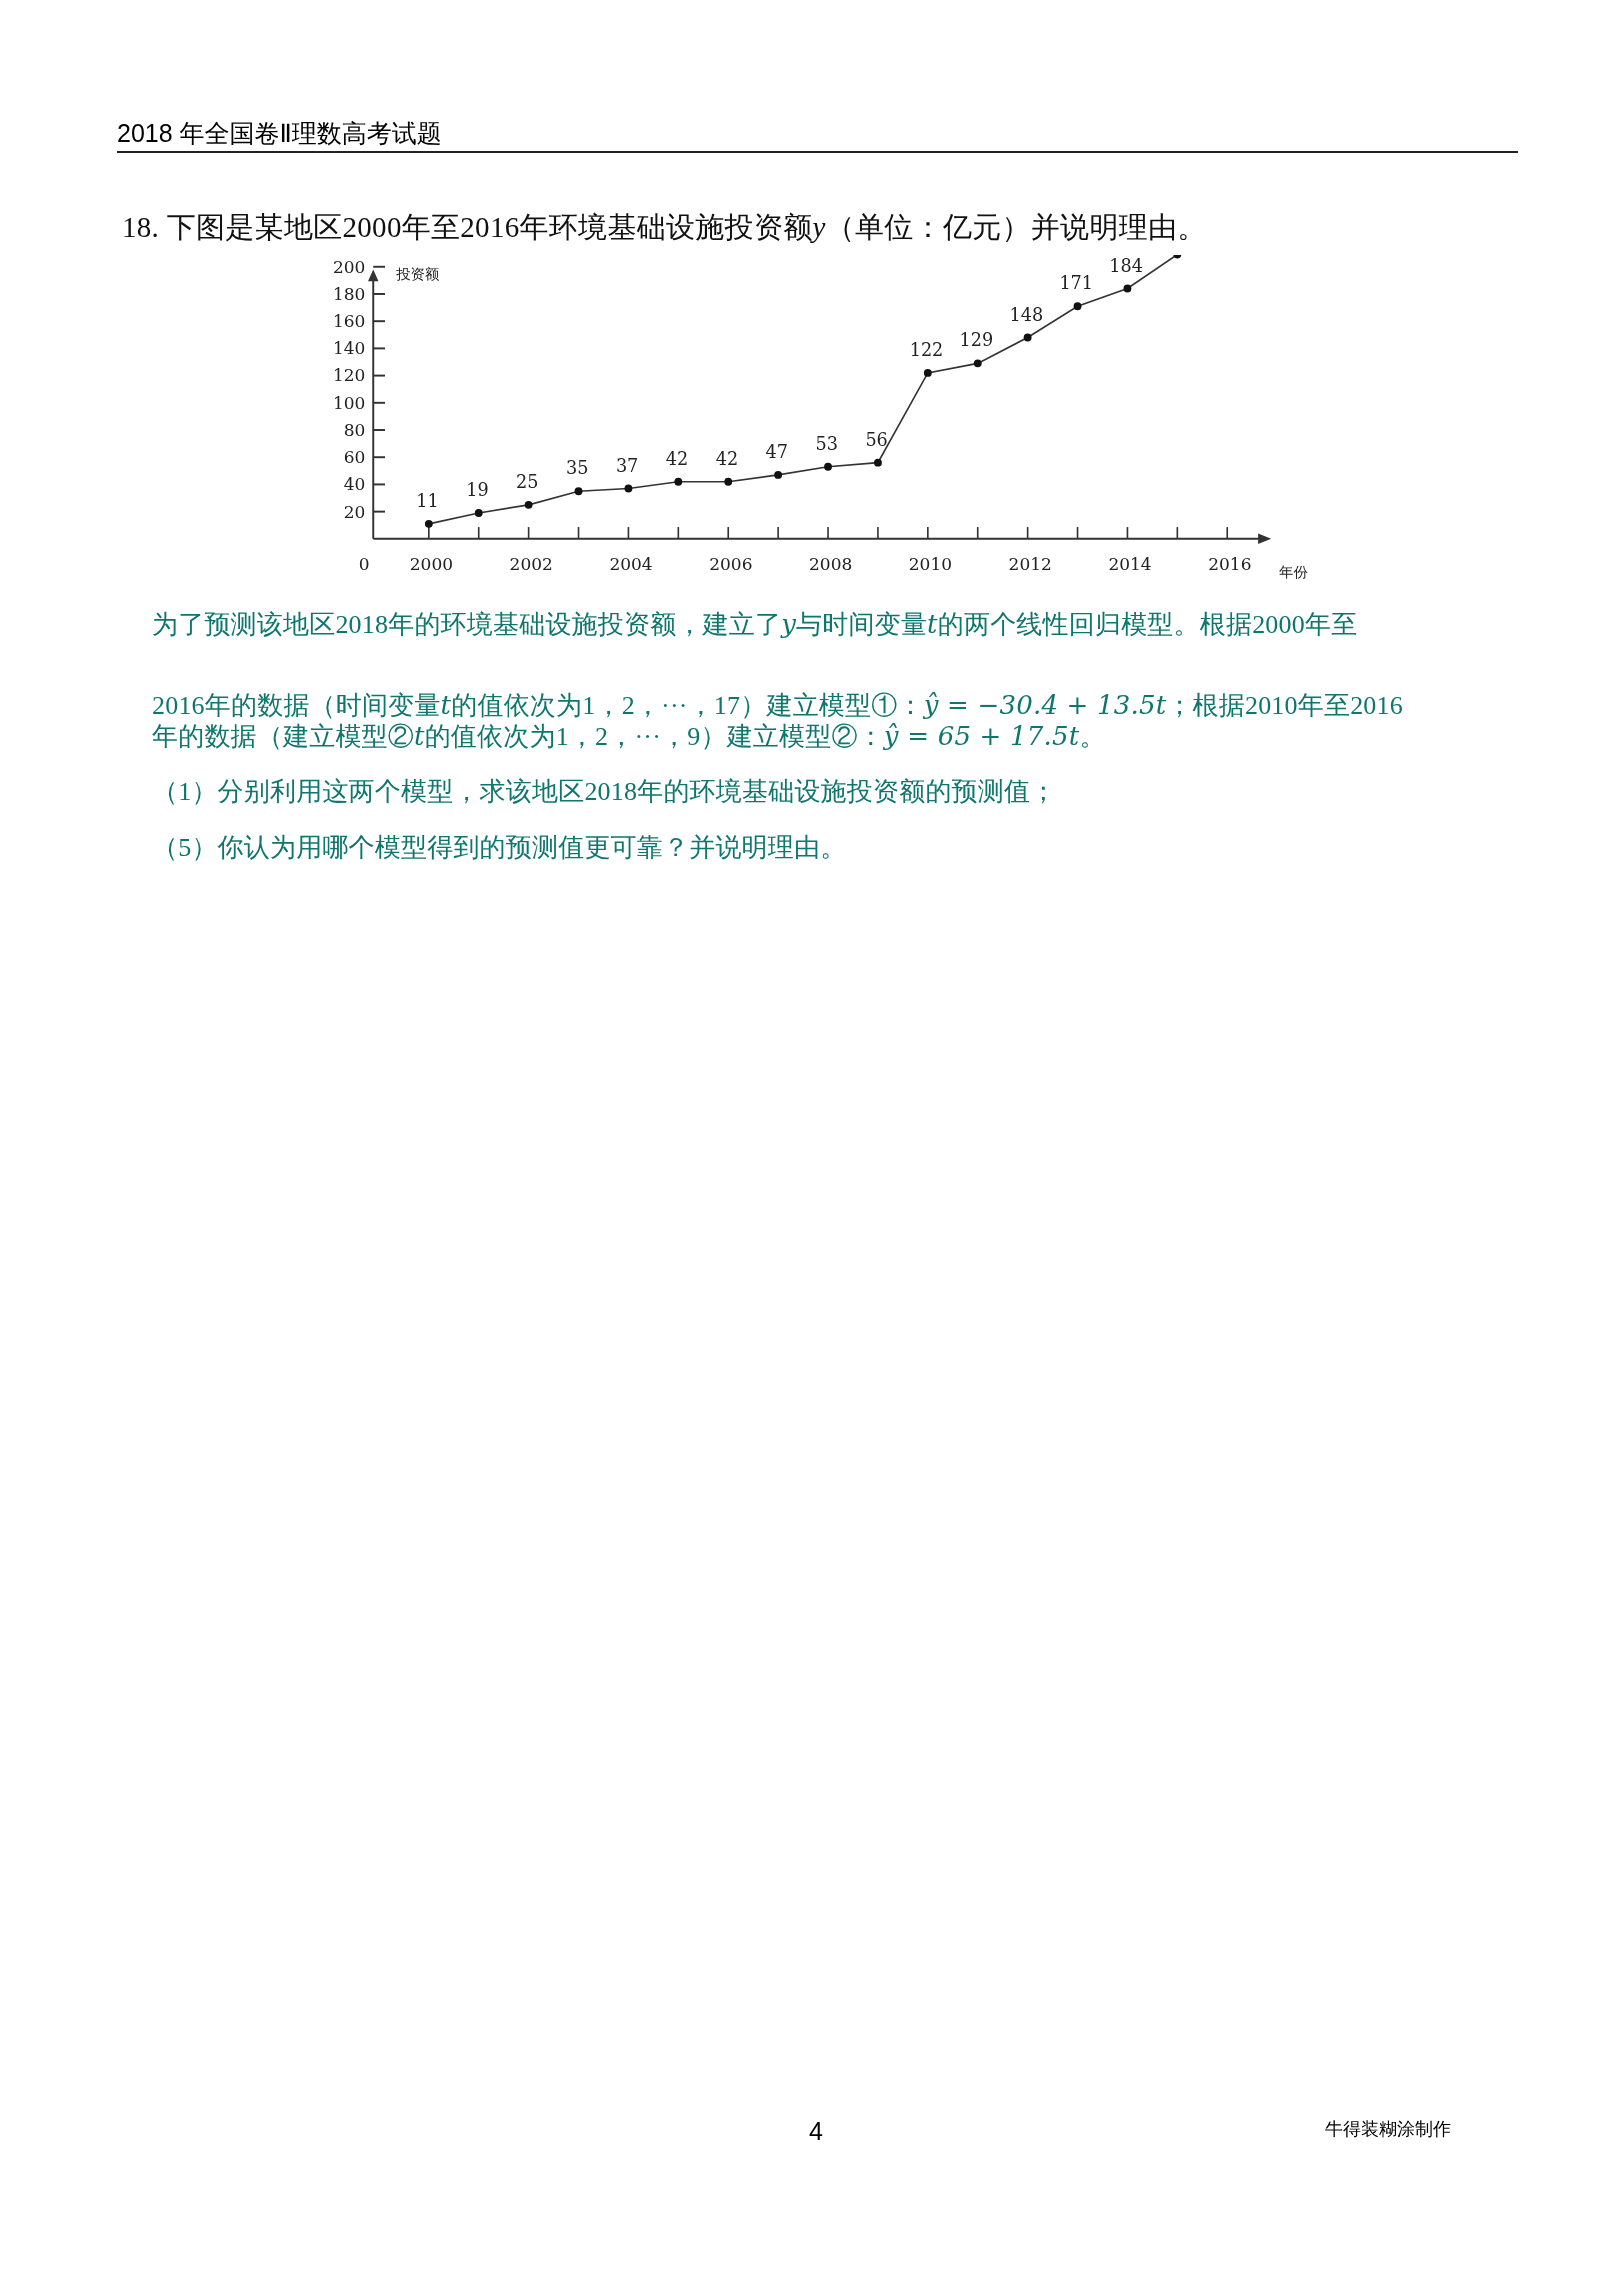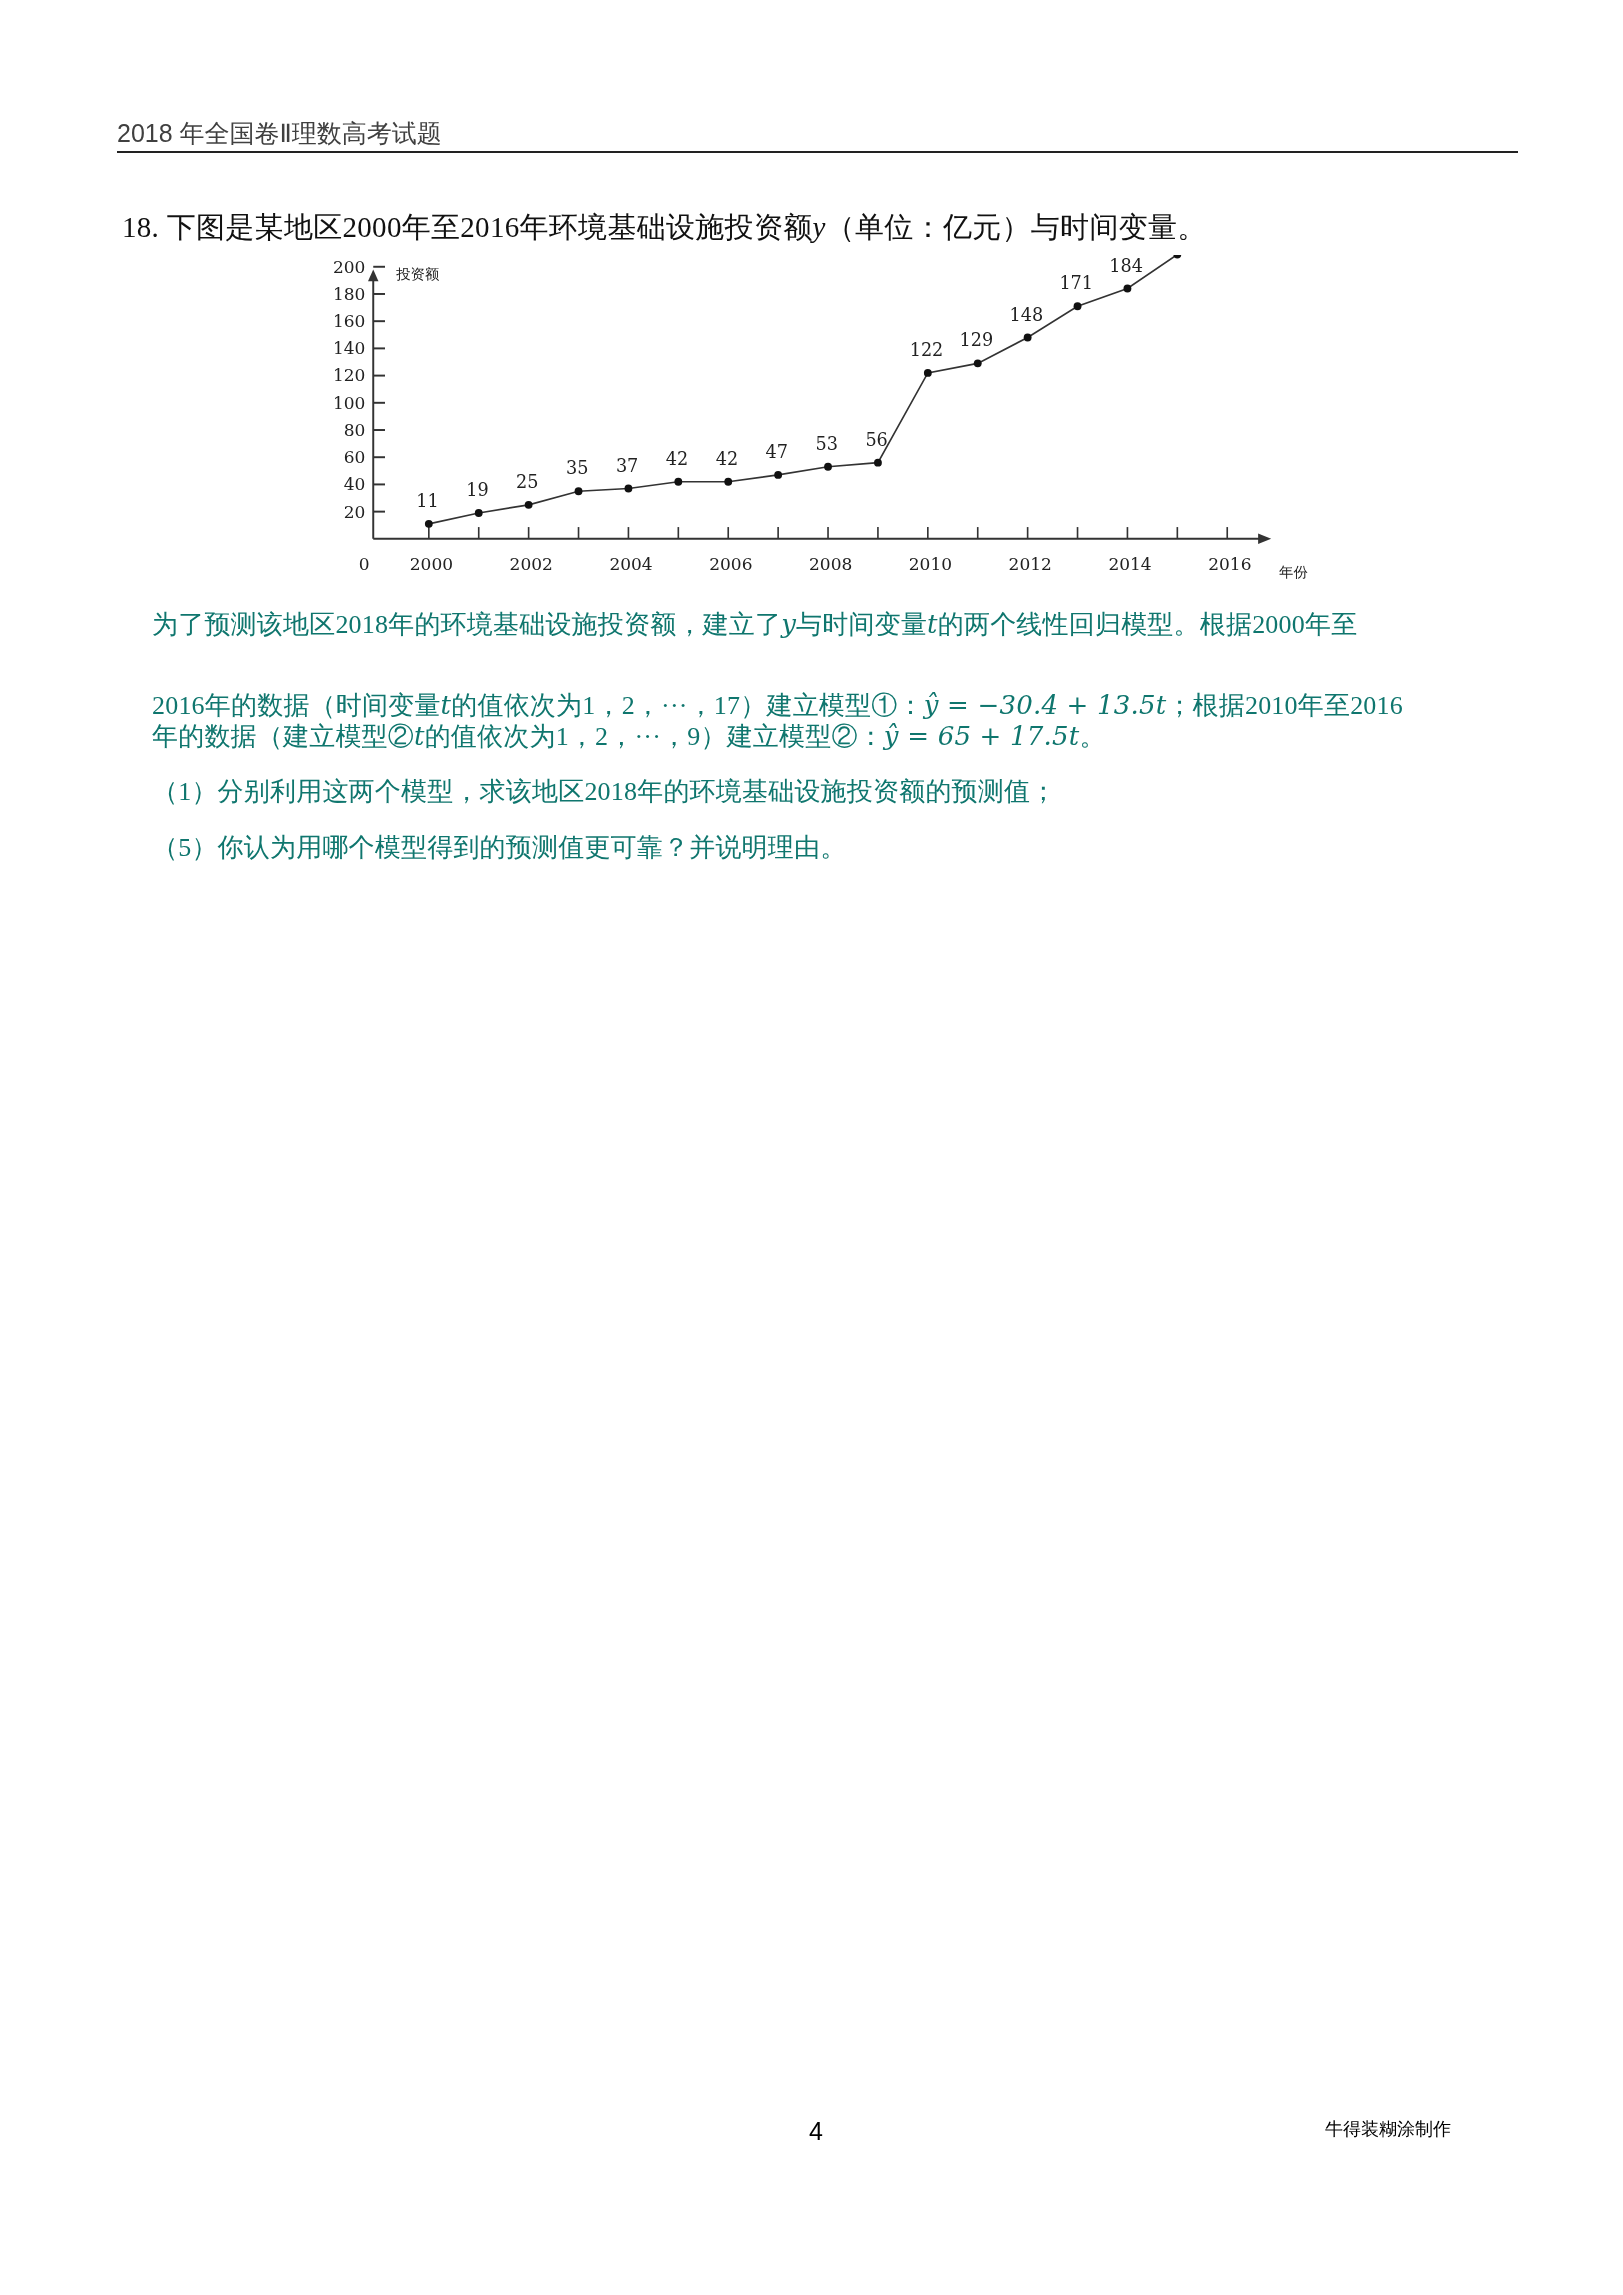--- a/index.html
+++ b/index.html
@@ -1,17 +1,17 @@
 <!DOCTYPE html>
 <html style="font-size:10.5px"><head>
 <meta charset="utf-8">
 <style>
   html, body { margin: 0; padding: 0; background: #ffffff; }
   body { width: 1623px; height: 2295px; position: relative; overflow: hidden; color: #1a1a1a; }
-  .header { position: absolute; left: 117px; top: 117px; font-family: "Liberation Sans", sans-serif; font-size: 25px; color: #404040; }
+  .header { position: absolute; left: 117px; top: 117px; font-family: "Liberation Sans", sans-serif; font-size: 25px; color: #000000; }
   .header-rule { position: absolute; left: 117px; top: 151px; width: 1401px; height: 2px; background: #222; }
   .q-title { position: absolute; left: 122px; top: 208px; font-family: "Liberation Serif", serif; font-size: 29px; letter-spacing: 0.3px; color: #111; white-space: nowrap; }
   .q-title .var { font-style: italic; }
   .chart { position: absolute; left: 314px; top: 255px; width: 1021px; height: 327px; }
   .chart svg { width: 100%; height: 100%; }
   .para { position: absolute; left: 152px; font-family: "Liberation Serif", serif; font-size: 26px; color: #0f766e; white-space: nowrap; letter-spacing: 0.2px; }
   .para .math { font-family: "DejaVu Serif", serif; font-style: italic; }
   .p1 { top: 607px; }
   .p2 { top: 688px; }
   .p3 { top: 719px; }
@@ -21,21 +21,21 @@
   .footer-credit { position: absolute; left: 1325px; top: 2117px; font-family: "Liberation Sans", sans-serif; font-size: 18px; color: #000; }
 </style>
 </head>
 <body>
 
 <div class="header">2018 年全国卷Ⅱ理数高考试题</div>
 <div class="header-rule"></div>
 
 <div class="q-title">
   <span>18.</span>
-  <span>下图是某地区2000年至2016年环境基础设施投资额</span><span class="var">y</span><span>（单位：亿元）与时间变量。</span>
+  <span>下图是某地区2000年至2016年环境基础设施投资额</span><span class="var">y</span><span>（单位：亿元）并说明理由。</span>
 </div>
 
 <div class="chart">
   <svg id="chart-svg" viewBox="0 0 1560 500" xmlns="http://www.w3.org/2000/svg">
     <g id="chart-axes">
         <line x1="90" y1="434" x2="1445" y2="434" stroke="#333" stroke-width="3"></line>
         <polygon points="1463,434 1443,426 1443,442" fill="#333"></polygon>
         <line x1="90" y1="434" x2="90" y2="36" stroke="#333" stroke-width="3"></line>
         <polygon points="90,22 82,40 98,40" fill="#333"></polygon>
         <text x="125" y="36" font-size="22" font-family="DejaVu Sans, sans-serif" fill="#222">投资额</text>

